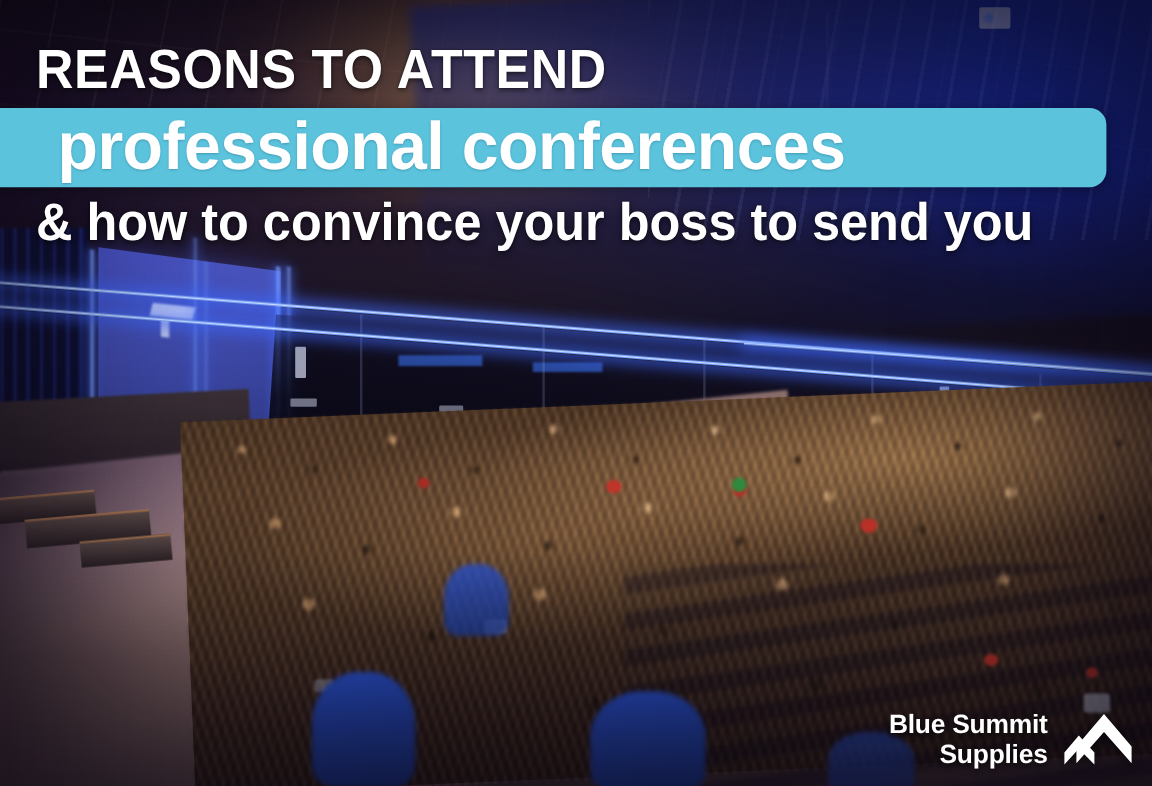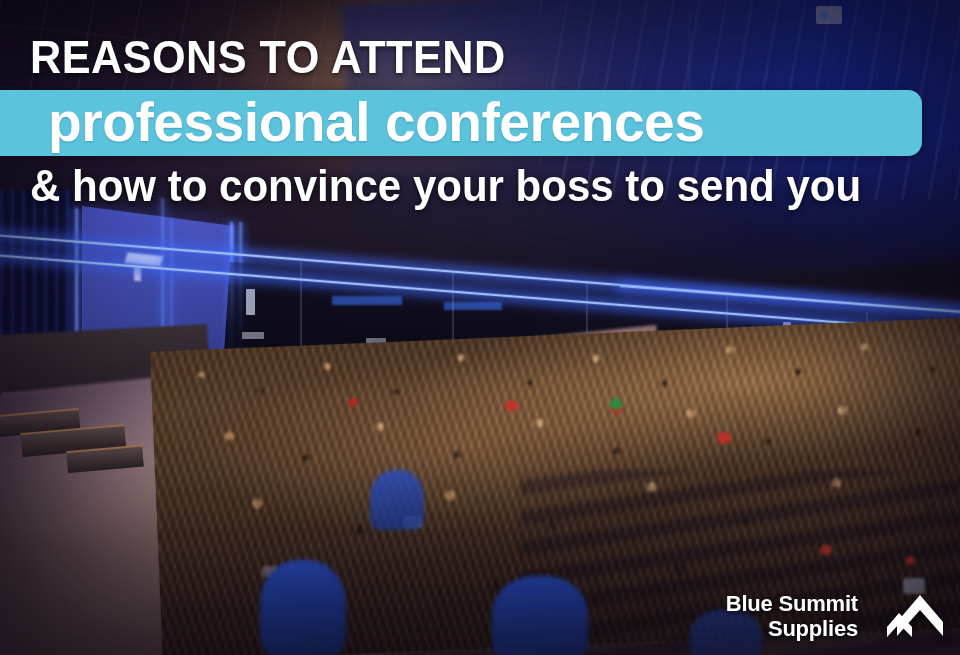--- a/index.html
+++ b/index.html
@@ -298,21 +298,21 @@
     color:#ffffff;
     white-space:nowrap;
     transform:scaleX(.955);
     transform-origin:left center;
     text-shadow:0 2px 6px rgba(0,0,0,.6), 0 0 2px rgba(0,0,0,.45);
   }
 
   
   .logo{
     position:absolute; right:16px; bottom:14px;
-    display:flex; align-items:center; gap:24px;
+    display:flex; align-items:center; gap:9px;
   }
   .logo-text{
     display:flex; flex-direction:column; align-items:flex-end;
     color:#fff; font-weight:bold; font-size:22px; line-height:25px;
     letter-spacing:-.2px;
     text-shadow:0 2px 5px rgba(0,0,0,.7);
   }
   .logo-mark{ width:62px; height:50px; display:block; filter:drop-shadow(0 2px 4px rgba(0,0,0,.6)); }
 </style>
 </head>

